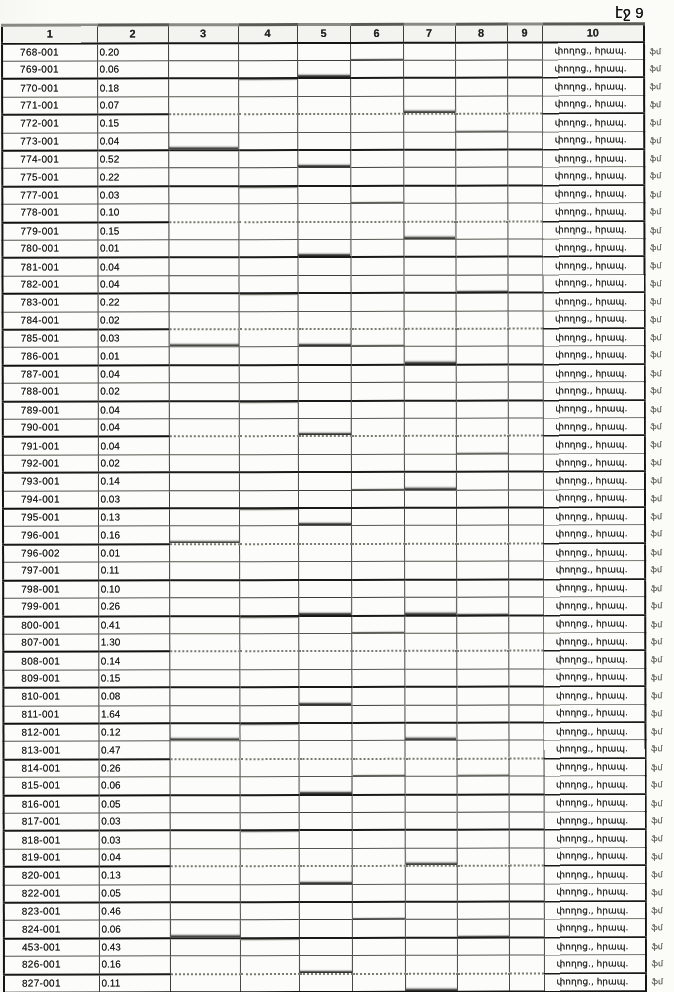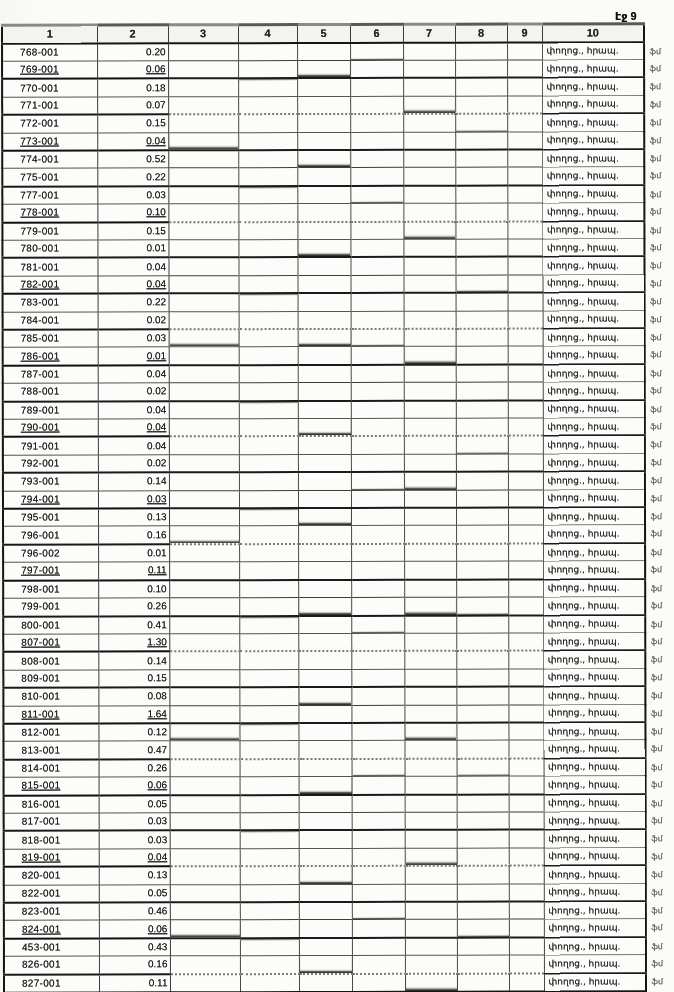--- a/index.html
+++ b/index.html
@@ -4,53 +4,53 @@
 <style>
   html,body{margin:0;padding:0;}
   body{width:674px;height:992px;overflow:hidden;
        font-family:"Liberation Sans","DejaVu Sans",sans-serif;
        background:#fdfdfb;}
   .page{position:relative;width:674px;height:992px;
         background:
           linear-gradient(90deg, rgba(0,0,0,0.02), rgba(0,0,0,0) 8%),
           #fbfbf8;
         color:#1c1c1c;}
-  .page-label{position:absolute;top:10px;left:615px;
-              font-size:11px;font-weight:bold;color:#111;
+  .page-label{position:absolute;top:4px;left:615px;
+              font-size:15px;font-weight:normal;color:#111;
               text-shadow:0 0 .6px rgba(0,0,0,.8);}
   table.doc{position:absolute;left:2px;top:23px;width:642px;
             border-collapse:collapse;table-layout:fixed;
             transform:rotate(-0.12deg);
             border:2px solid #141414;}
   th,td{box-sizing:border-box;overflow:hidden;white-space:nowrap;
         border:1px solid #3c3c3c;padding:0 2px;
         font-size:10px;line-height:1;
         text-shadow:0 0 .5px rgba(20,20,20,.65);}
   thead th{height:18px;font-size:11px;font-weight:bold;color:#222;
            background:#f3f3ef;text-align:center;vertical-align:middle;
            border-top:3px solid #8a8a84;border-bottom:2.5px solid #141414;}
   thead th:nth-child(2n){border-top-color:#5a5a55;}
   thead th:first-child{text-align:center;position:relative;}
   tbody tr{height:17.92px;}
   tbody td{vertical-align:middle;background:#fcfcfa;}
   td.code{text-align:left;padding-left:17px;letter-spacing:.3px;color:#161616;}
-  td.val{text-align:right;color:#161616;}
+  td.val{text-align:left;color:#161616;}
   td.note{font-family:"DejaVu Sans","Liberation Sans",sans-serif;
-          font-size:9px;text-align:left;padding-left:4px;color:#222;
+          font-size:9px;text-align:left;padding-left:12px;color:#222;
           position:relative;overflow:visible;}
   .margin-mark{position:absolute;right:-18px;top:55%;transform:translateY(-50%);
                font-family:"DejaVu Sans",sans-serif;
                font-size:8px;color:#44443f;opacity:.85;
                text-shadow:0 0 .6px rgba(0,0,0,.5);margin-left:8px;}
   
   tbody tr:nth-child(2n) td{border-bottom-width:2px;border-bottom-color:#1a1a1a;}
   tbody tr:nth-child(2n+1) td{border-bottom-color:#55544f;}
   tbody tr:nth-child(3n+1) td:nth-child(n+3):nth-child(-n+9)
       {border-bottom-style:dotted;border-bottom-color:#7a7a72;}
-  tbody tr:nth-child(4n+2) td:nth-child(-n+2){border-bottom-width:2.5px;border-bottom-color:#101010;text-decoration:underline;}
+  tbody tr:nth-child(4n+2) td:nth-child(-n+2){border-bottom-width:2.5px;border-bottom-color:#101010;}
   tbody td:nth-child(n+3):nth-child(-n+9){border-left-color:#4a4a45;border-right-color:#4a4a45;}
   tbody tr:nth-child(5n+2) td:nth-child(5){box-shadow:inset 0 -3px 2px -1px #2b2b28;}
   tbody tr:nth-child(7n+4) td:nth-child(7){box-shadow:inset 0 -3px 2px -1px #33332f;}
   tbody tr:nth-child(11n+6) td:nth-child(3){box-shadow:inset 0 -3px 2px -1px #33332f;}
   tbody tr:nth-child(9n+5) td:nth-child(8){box-shadow:inset 0 -2px 1px -1px #6b6b64;}
   tbody tr:nth-child(6n+3) td:nth-child(4){box-shadow:inset 0 2px 1px -1px #8a8a80;}
   tbody tr:nth-child(8n+1) td:nth-child(6){box-shadow:inset 0 -2px 1px -1px #55554e;}
 </style>
 </head>
 <body>

